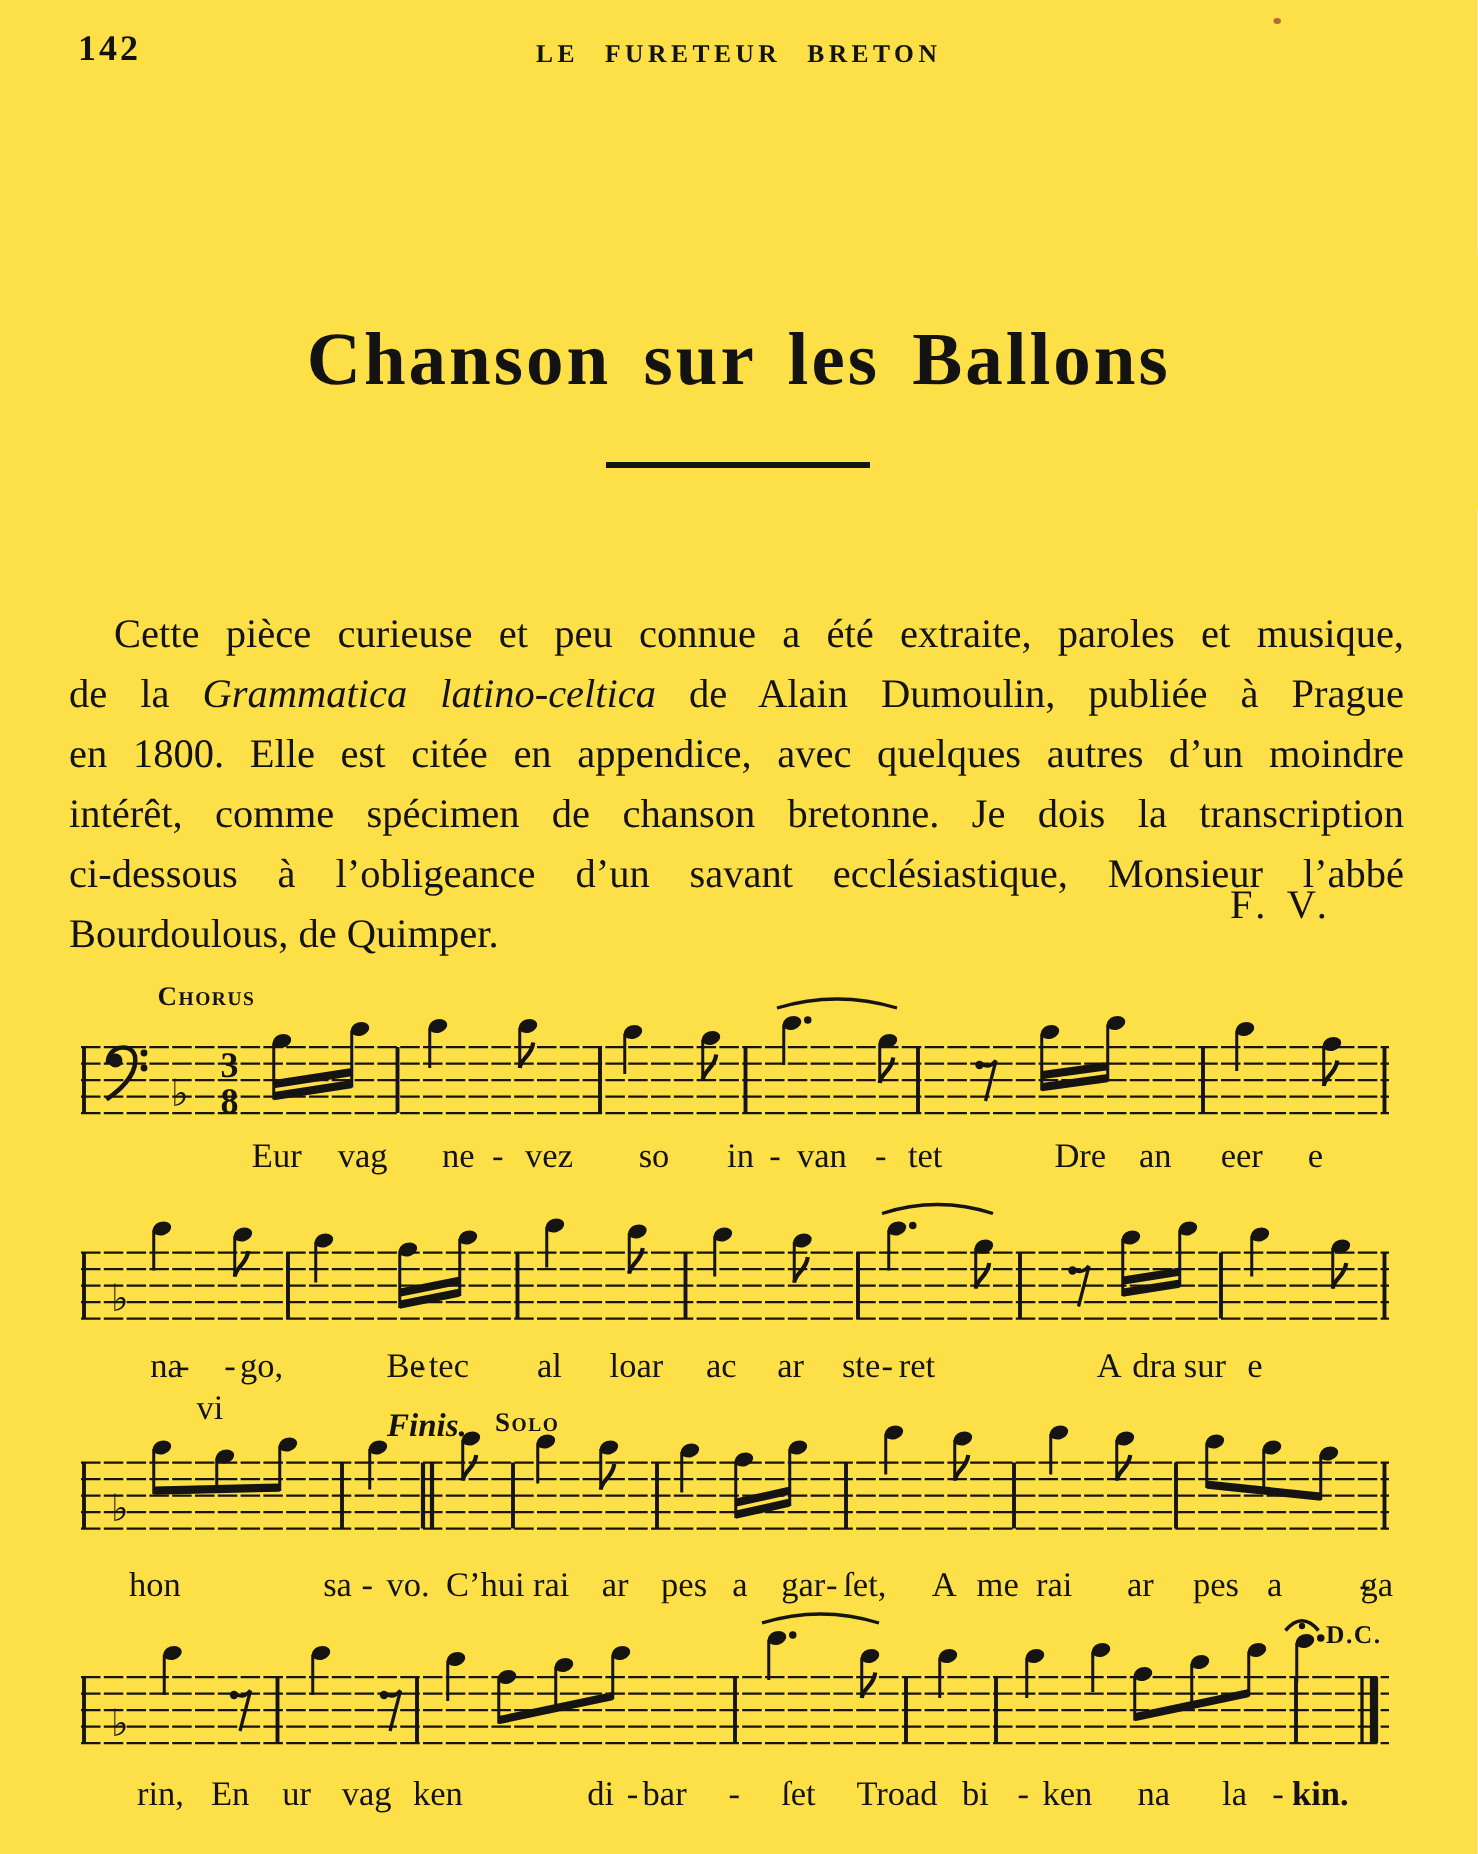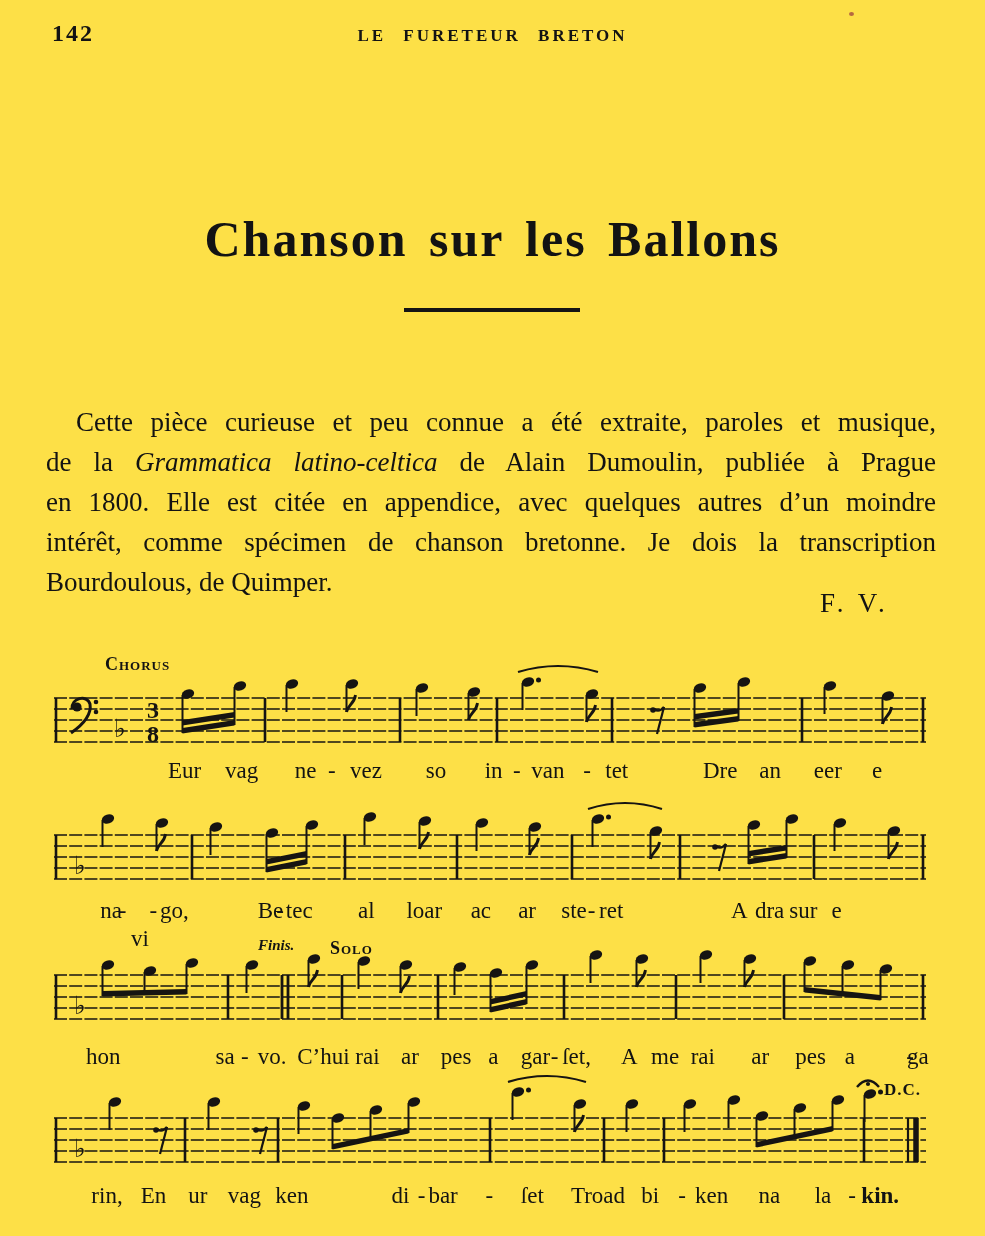--- a/index.html
+++ b/index.html
@@ -18,39 +18,40 @@
   .intro{position:absolute;top:388px;left:46px;width:890px;font-size:27px;line-height:40px;margin-top:14px;}
   .tline{text-align:justify;text-align-last:justify;height:40px;overflow:hidden;}
   .tline.indent{text-indent:30px;}
   .tline.nojust{text-align:left;text-align-last:left;}
   .it{font-style:italic;}
   .sig{position:absolute;top:588px;left:820px;font-size:27px;letter-spacing:4px;}
   .system{position:absolute;left:50px;width:880px;}
   .system svg{position:absolute;left:0;top:0;}
   .syslabel{position:absolute;white-space:nowrap;}
   .smallcaps{font-variant:small-caps;font-weight:bold;font-size:18px;letter-spacing:1px;}
-  .finis{font-style:italic;font-weight:bold;font-size:15px;}
+  .finis{font-style:italic;font-weight:bold;font-size:22px;}
   .dc{font-weight:bold;font-size:17px;letter-spacing:1px;}
   .lyrics{position:absolute;left:0;width:100%;height:32px;font-size:23px;}
   .lyrics span{position:absolute;top:0;white-space:nowrap;}
 </style>
 </head>
 <body>
 
 <div class="page">
   <span class="pagenum">142</span>
   <div class="running">LE FURETEUR BRETON</div>
   <div class="speck"></div>
   <h1 class="title">Chanson sur les Ballons</h1>
   <div class="title-rule"></div>
   <div class="intro" id="intro">
       <div class="tline indent"><span>Cette pièce curieuse et peu connue a été extraite, paroles et musique,</span></div>
       <div class="tline"><span>de la </span><span class="it">Grammatica latino-celtica</span><span> de Alain Dumoulin, publiée à Prague</span></div>
       <div class="tline"><span>en 1800. Elle est citée en appendice, avec quelques autres d’un moindre</span></div>
       <div class="tline"><span>intérêt, comme spécimen de chanson bretonne. Je dois la transcription</span></div>
+      <div class="tline"><span>ci-dessous à l’obligeance d’un savant ecclésiastique, Monsieur l’abbé</span></div>
       <div class="tline nojust"><span>Bourdoulous, de Quimper.</span></div>
     </div>
   <div class="sig">F. V.</div>
   <div id="score">
       <div class="system" style="top: 652px; height: 146px;">
         <div class="syslabel smallcaps" style="left: 55px; top: 2px;">Chorus</div>
         <svg width="880" height="122" viewBox="0 0 880 122">
           <line x1="4" y1="46" x2="876" y2="46" stroke="#161412" stroke-width="1.5" stroke-dasharray="13 2.2"></line>
           <line x1="4" y1="57" x2="876" y2="57" stroke="#161412" stroke-width="1.5" stroke-dasharray="13 2.2"></line>
           <line x1="4" y1="68" x2="876" y2="68" stroke="#161412" stroke-width="1.5" stroke-dasharray="13 2.2"></line>

